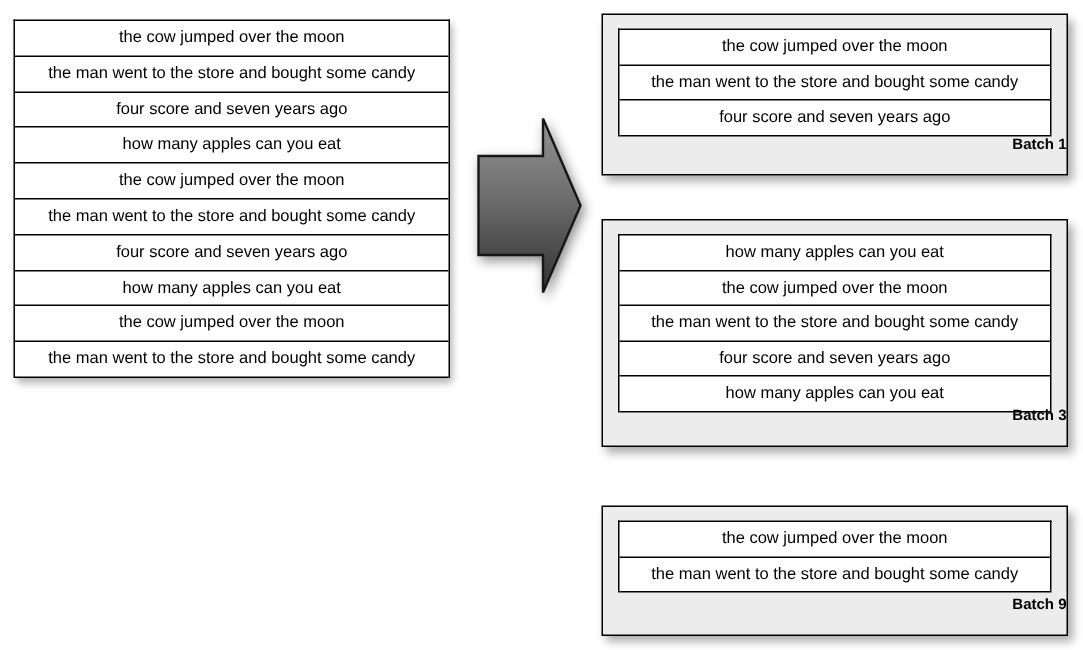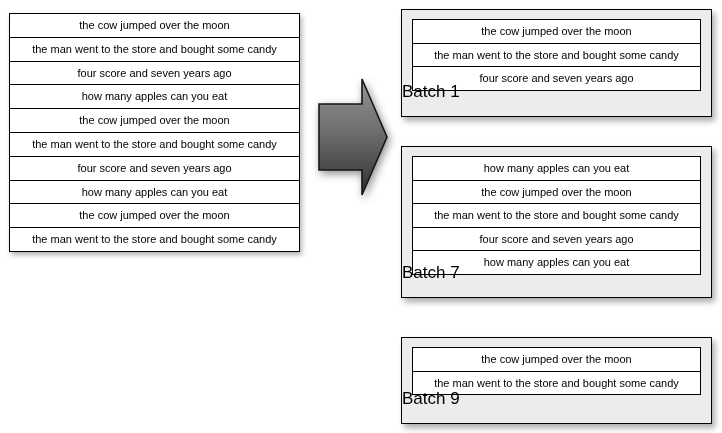--- a/index.html
+++ b/index.html
@@ -77,23 +77,23 @@
     text-align: center;
     font-size: 11px;
     color: #000000;
     white-space: nowrap;
     overflow: hidden;
   }
   .batch-label {
     position: absolute;
     left: 0;
     right: 0;
-    text-align: left;
-    font-size: 17px;
-    font-weight: normal;
+    text-align: right;
+    font-size: 10px;
+    font-weight: bold;
     color: #000000;
   }
 
   
   #batch-panel-1 { top: 9px;   height: 108px; }
   #batch-panel-2 { top: 146px; height: 152px; }
   #batch-panel-3 { top: 337px; height: 87px;  }
 
   #batch-panel-1 .batch-label { bottom: 14px; }
   #batch-panel-2 .batch-label { bottom: 14px; }
@@ -138,21 +138,21 @@
 </div>
 
 <div class="batch-panel" id="batch-panel-2">
   <div class="batch-table">
     <div class="row">how many apples can you eat</div>
     <div class="row">the cow jumped over the moon</div>
     <div class="row">the man went to the store and bought some candy</div>
     <div class="row">four score and seven years ago</div>
     <div class="row">how many apples can you eat</div>
   </div>
-  <div class="batch-label">Batch 7</div>
+  <div class="batch-label">Batch 3</div>
 </div>
 
 <div class="batch-panel" id="batch-panel-3">
   <div class="batch-table">
     <div class="row">the cow jumped over the moon</div>
     <div class="row">the man went to the store and bought some candy</div>
   </div>
   <div class="batch-label">Batch 9</div>
 </div>
 

